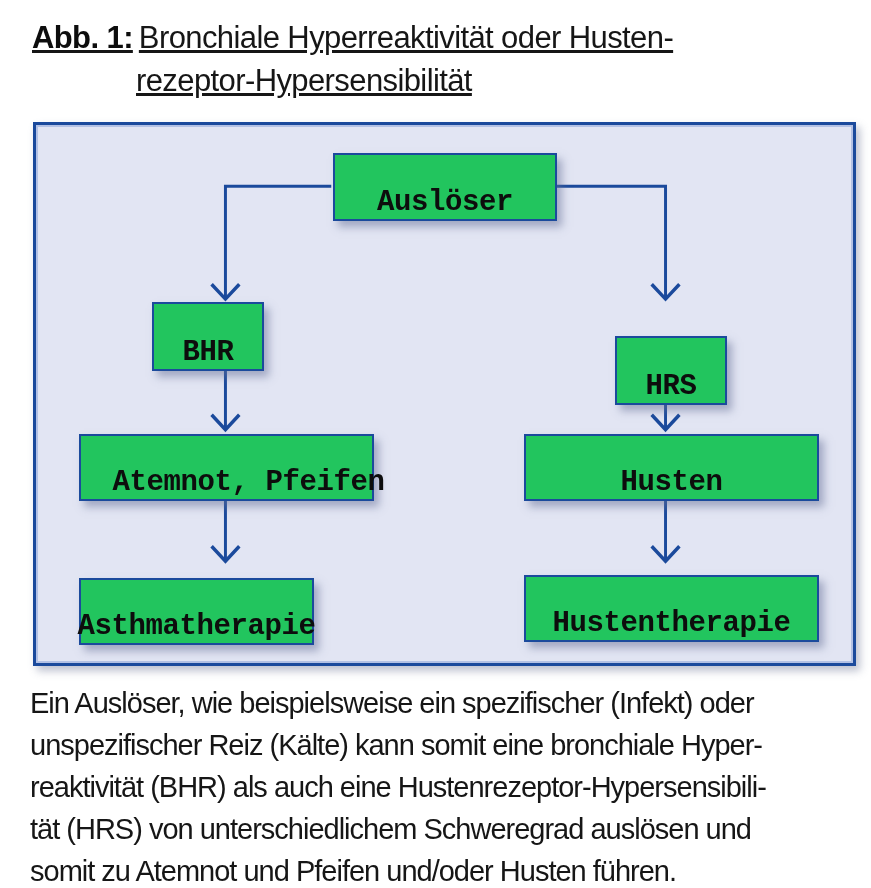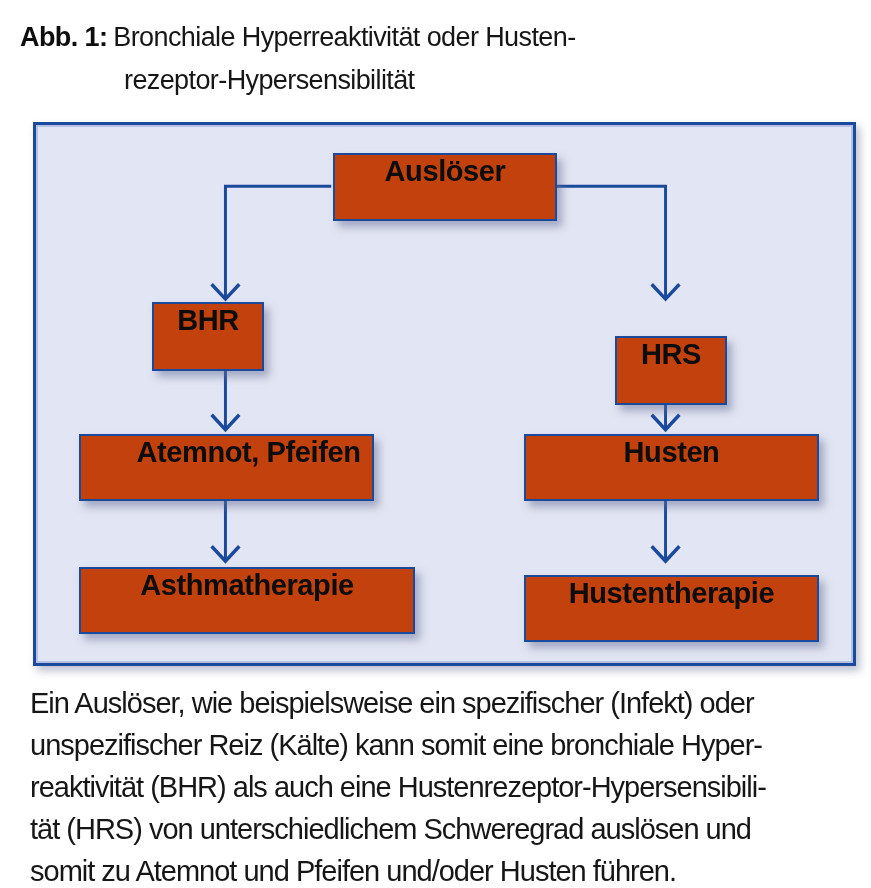--- a/index.html
+++ b/index.html
@@ -13,29 +13,30 @@
     height: 888px;
     background: #ffffff;
     overflow: hidden;
     font-family: "Liberation Sans", "DejaVu Sans", sans-serif;
     color: #141414;
   }
 
   
   .figure-title {
     position: absolute;
-    left: 20px;
+    left: 32px;
     top: 16px;
-    font-size: 27px;
+    font-size: 31px;
     line-height: 43px;
     letter-spacing: -0.6px;
     white-space: nowrap;
     padding-left: 104px;
     text-indent: -104px;
     color: #161616;
+    text-decoration: underline;
   }
   .fig-label {
     font-weight: bold;
     margin-right: 6px;
     color: #0d0d0d;
   }
 
   
   .panel {
     position: absolute;
@@ -64,40 +65,41 @@
   }
   .connectors .chev {
     stroke-width: 3.5;
     stroke-linejoin: miter;
   }
 
   
   .node {
     position: absolute;
     box-sizing: border-box;
-    background: #c2410c;
+    background: #22c55e;
     border: 2.5px solid #1b4a9c;
     box-shadow: 5px 6px 8px rgba(100, 110, 150, 0.5);
     display: flex;
-    align-items: flex-start;
+    align-items: flex-end;
     justify-content: center;
+    font-family: Liberation Mono, monospace;
   }
   .node-label {
     font-weight: bold;
     font-size: 29px;
     letter-spacing: -0.4px;
     color: #0d0d0d;
     white-space: nowrap;
   }
   .n-ausloeser      { left: 297px; top: 28px;  width: 224px; height: 68px; }
   .n-bhr            { left: 116px; top: 177px; width: 112px; height: 69px; }
   .n-hrs            { left: 579px; top: 177px; width: 112px; height: 69px; margin-top: 34px; }
   .n-atemnot        { left: 43px;  top: 309px; width: 295px; height: 67px; padding-left: 44px; }
   .n-husten         { left: 488px; top: 309px; width: 295px; height: 67px; }
-  .n-asthmatherapie { left: 43px;  top: 442px; width: 336px; height: 67px; }
+  .n-asthmatherapie { left: 43px;  top: 453px; width: 235px; height: 67px; }
   .n-hustentherapie { left: 488px; top: 442px; width: 295px; height: 67px; margin-top: 8px; }
 
   
   .caption {
     position: absolute;
     left: 30px;
     top: 682px;
     font-size: 29px;
     line-height: 42px;
     letter-spacing: -1px;

